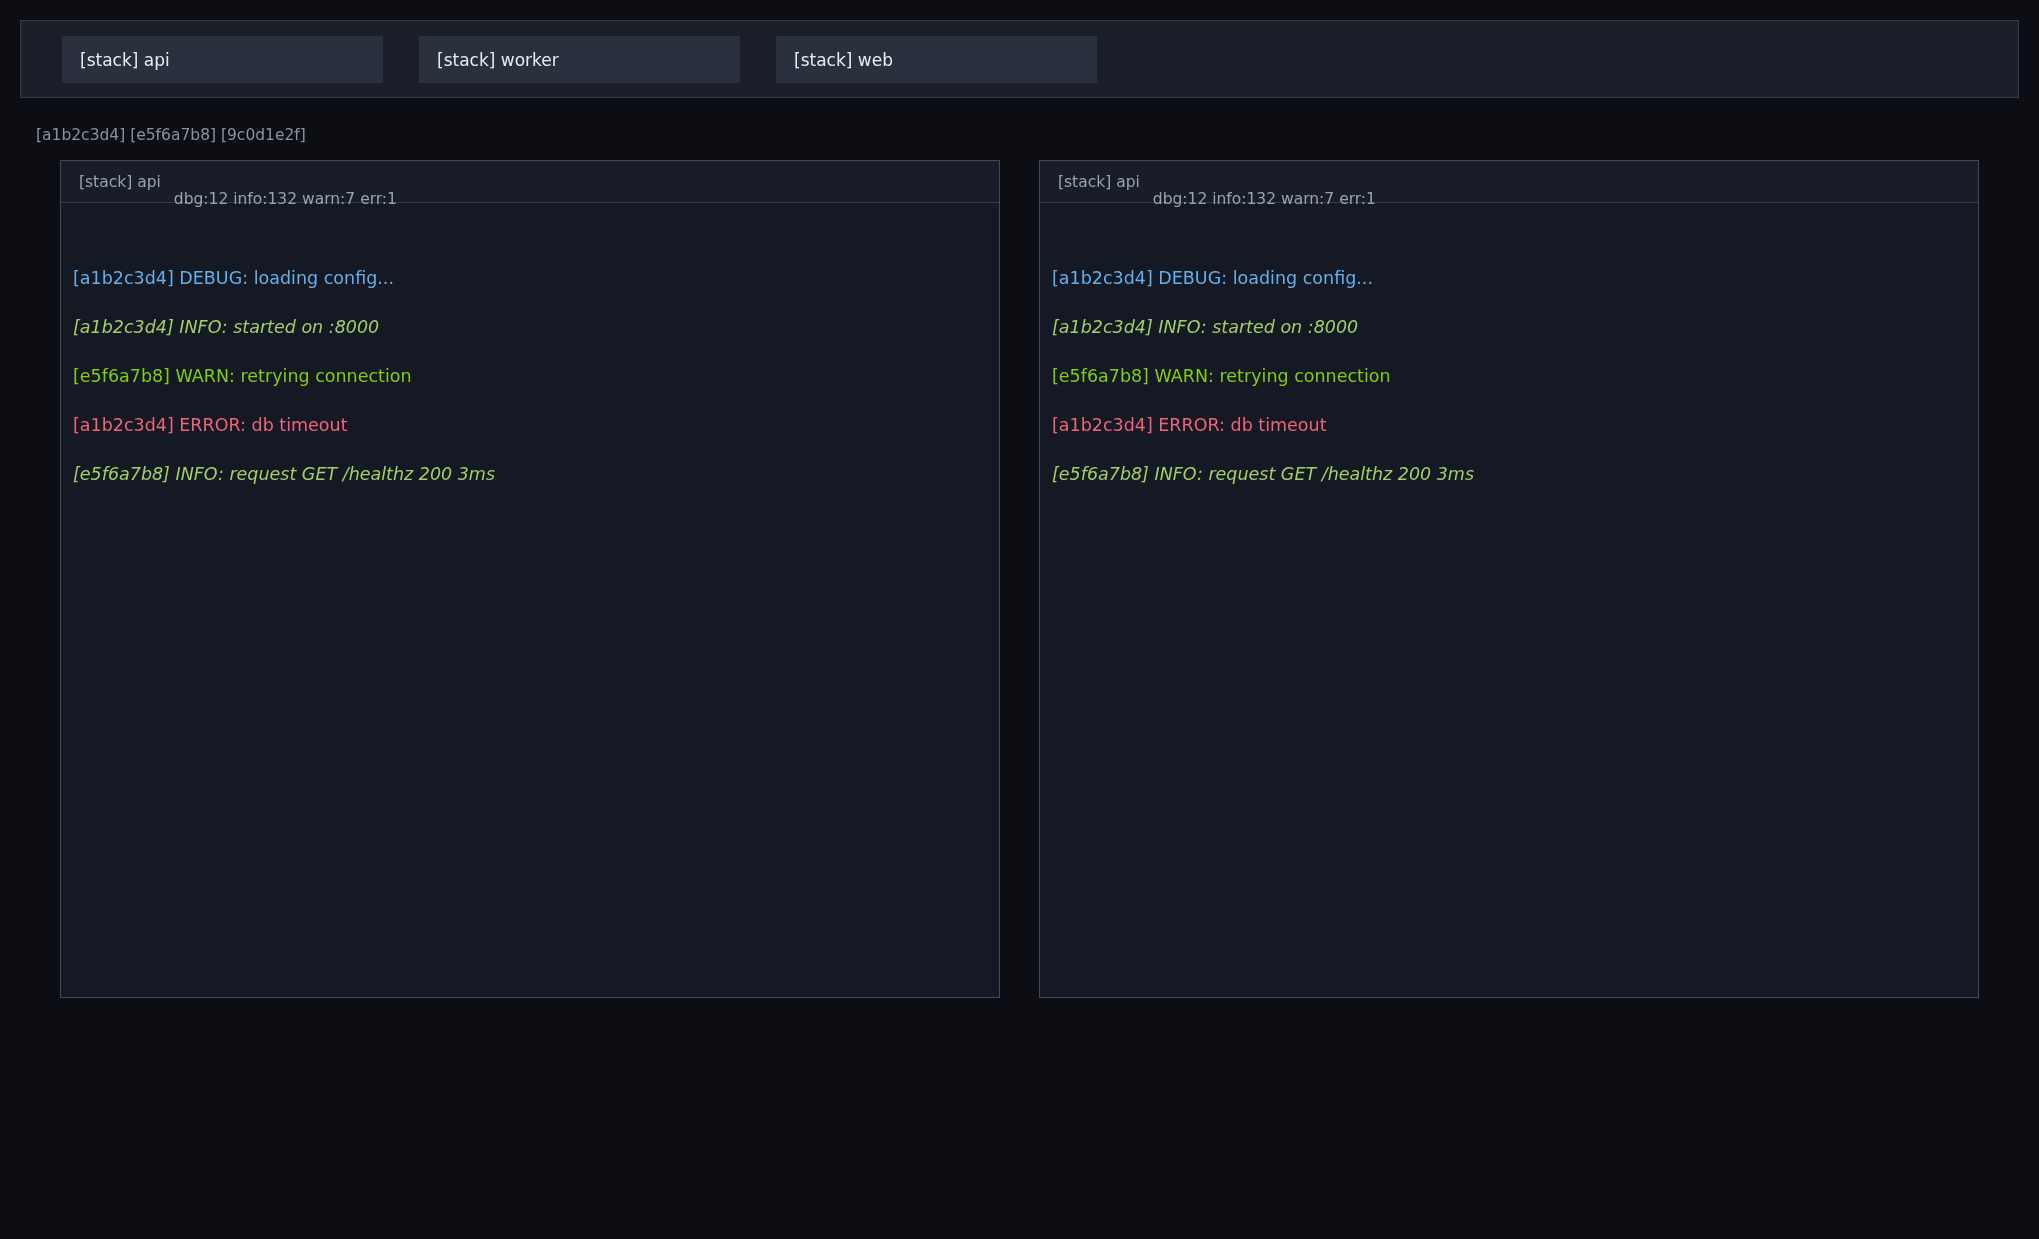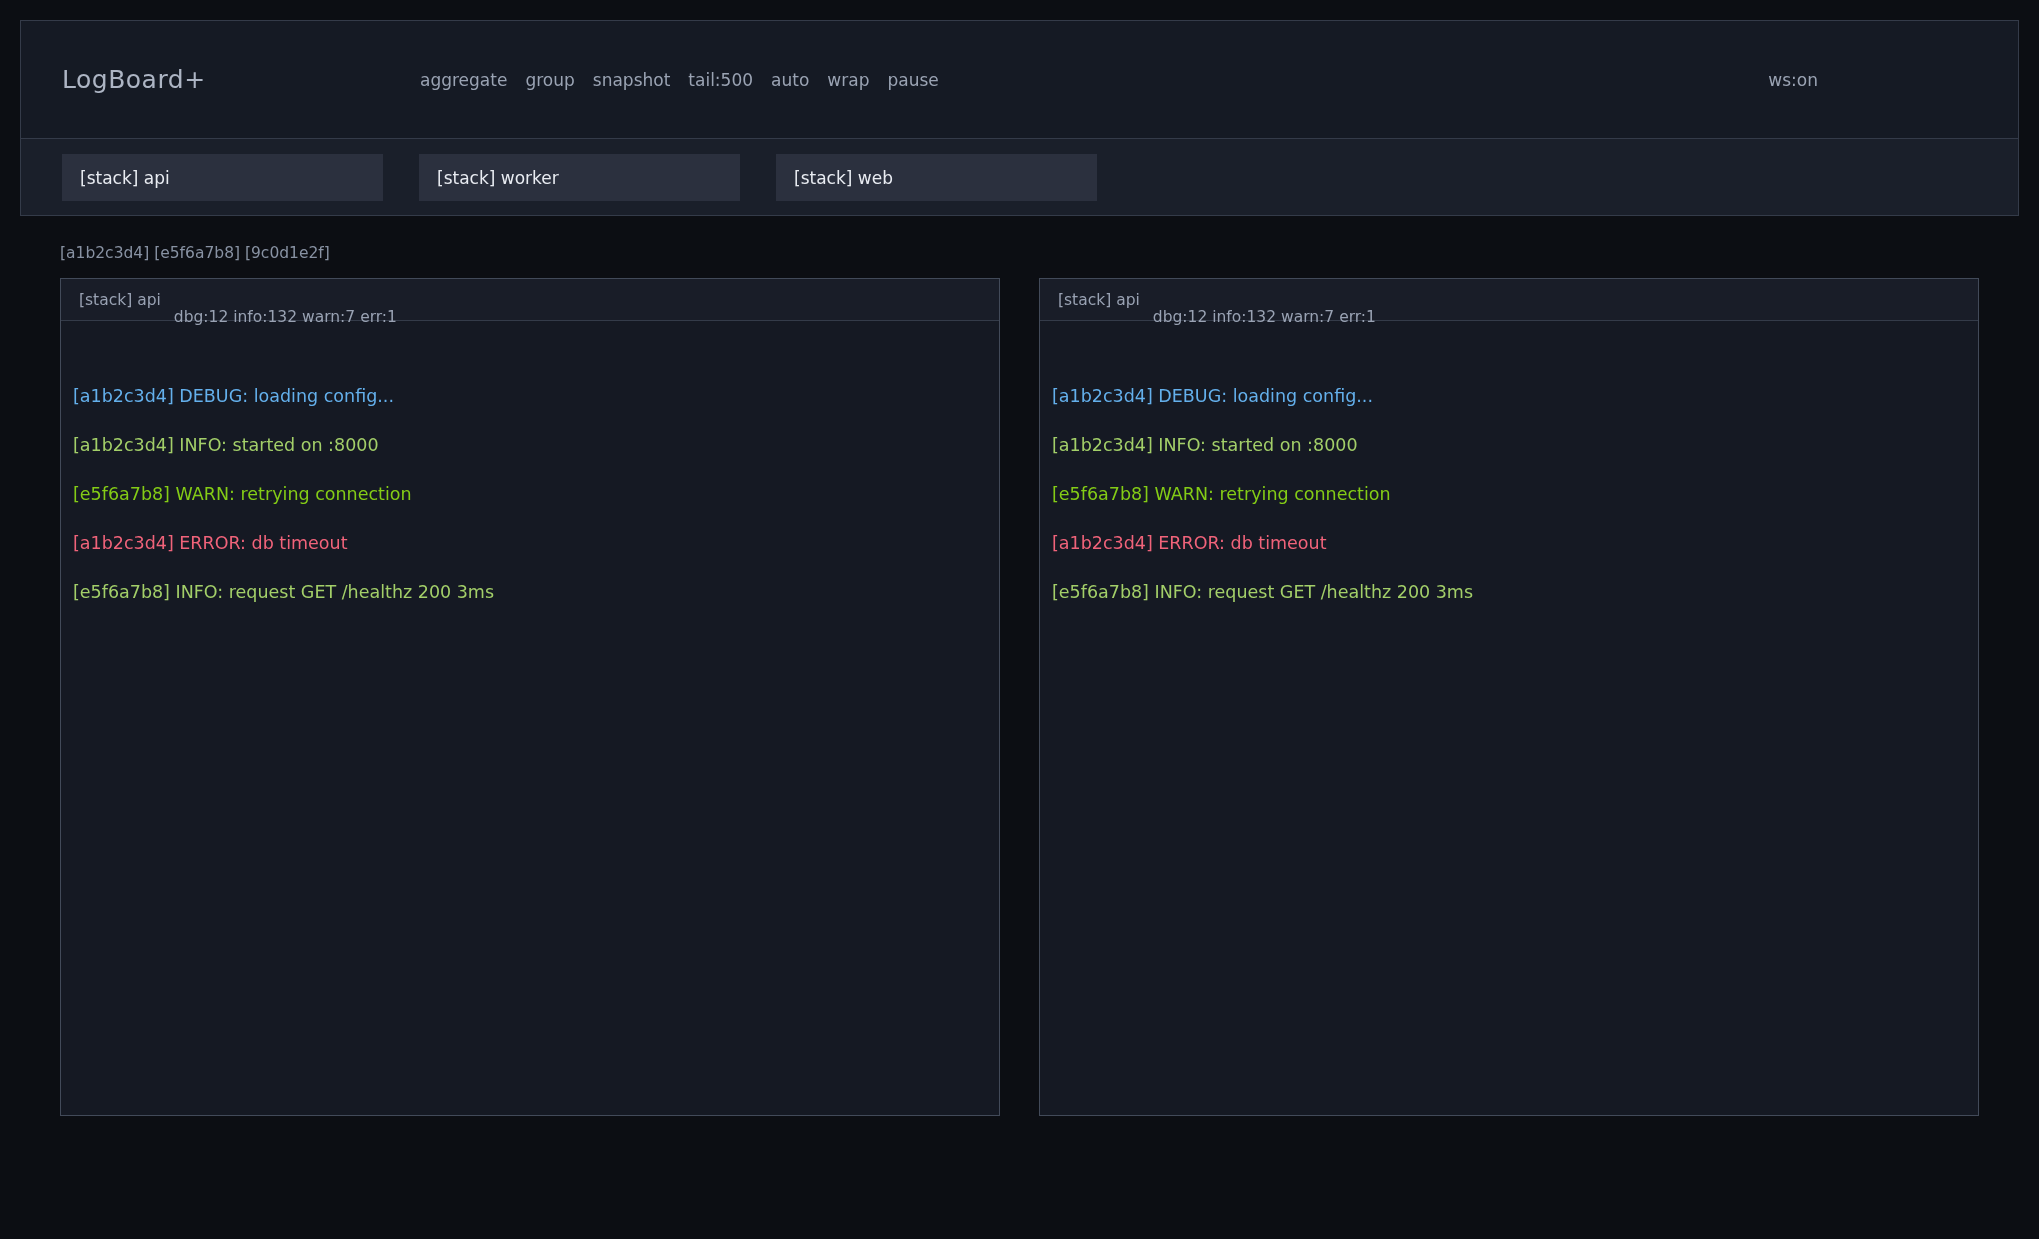--- a/index.html
+++ b/index.html
@@ -57,21 +57,21 @@
     background: #2b303e;
     display: flex;
     align-items: center;
     padding-left: 18px;
     font-size: 17px;
     color: #e9ecf2;
   }
 
   
   .request-ids {
-    margin: 28px 0 0 60px;
+    margin: 28px 0 0 36px;
     font-size: 15.5px;
     color: #8892a3;
   }
 
   
   .panels {
     display: flex;
     gap: 39px;
     margin: 16px 60px 0 60px;
   }
@@ -102,41 +102,28 @@
     overflow: hidden;
   }
   .log-line {
     height: 49px;
     display: flex;
     align-items: center;
     font-size: 17.5px;
     white-space: pre;
   }
   .log-line.debug { color: #64b0ec; }
-  .log-line.info  { color: #a3cf69; }
+  .log-line.info  { color: #a3cf69; font-style: italic; }
   .log-line.warn  { color: #84cc16; }
   .log-line.error { color: #f0637a; text-align: center; }
 </style>
 </head>
 <body>
 
 <header class="app-header">
-  <div class="header-top">
-    <div class="app-title">LogBoard+</div>
-    <nav class="toolbar">
-      <span>aggregate</span>
-      <span>group</span>
-      <span>snapshot</span>
-      <span>tail:500</span>
-      <span>auto</span>
-      <span>wrap</span>
-      <span>pause</span>
-    </nav>
-    <div class="ws-status">ws:on</div>
-  </div>
   <div class="stack-row">
     <div class="stack-tab">[stack] api</div>
     <div class="stack-tab">[stack] worker</div>
     <div class="stack-tab">[stack] web</div>
   </div>
 </header>
 
 <div class="request-ids">[a1b2c3d4] [e5f6a7b8] [9c0d1e2f]</div>
 
 <main class="panels">

